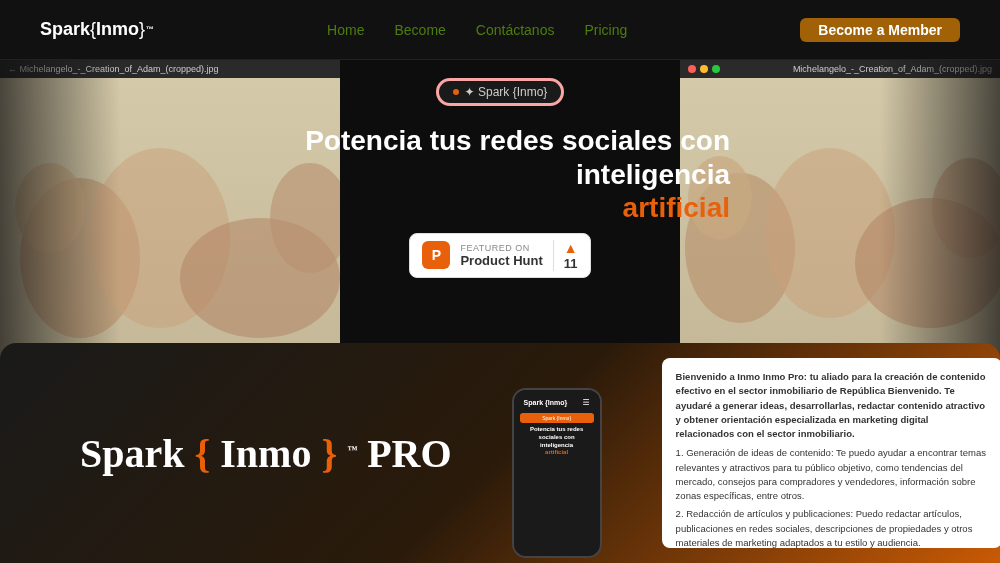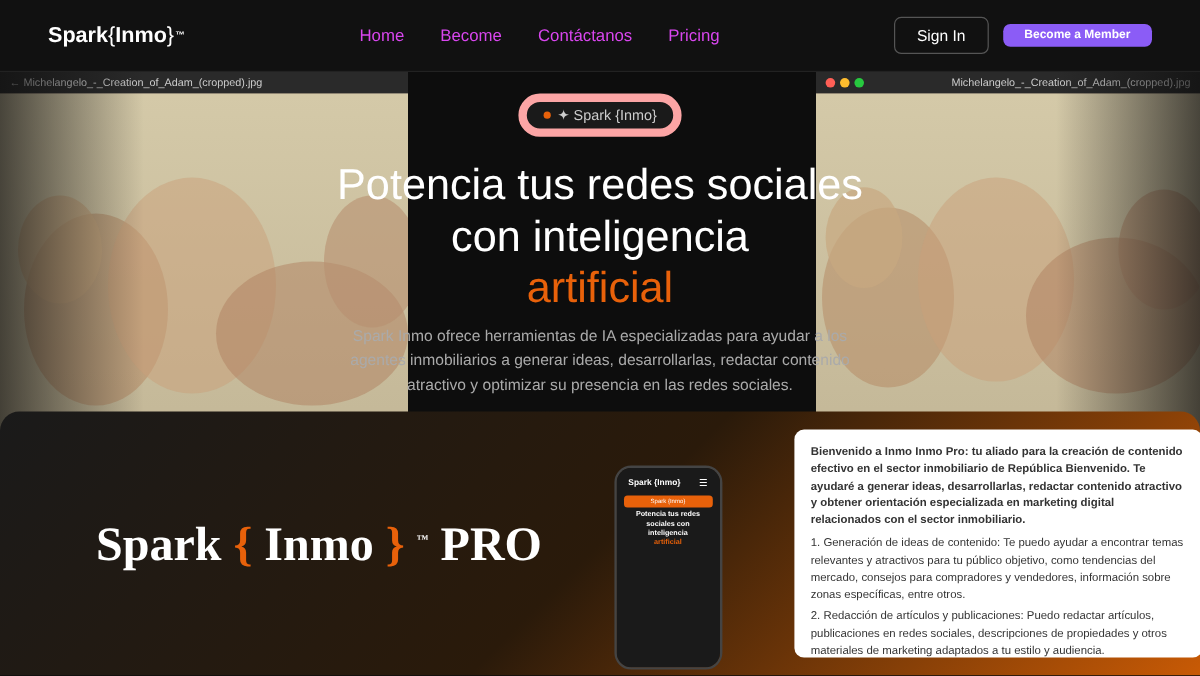--- a/index.html
+++ b/index.html
@@ -41,45 +41,45 @@
       vertical-align: super;
       color: #fff;
       margin-left: 1px;
     }
     .nav-links {
       display: flex;
       gap: 30px;
       list-style: none;
     }
     .nav-links a {
-      color: #d946ef;
+      color: #4d7c0f;
       text-decoration: none;
       font-size: 14px;
     }
     .nav-actions {
       display: flex;
       align-items: center;
       gap: 12px;
     }
     .btn-signin {
       background: transparent;
       border: 1px solid #555;
       color: #fff;
       padding: 7px 18px;
       border-radius: 6px;
       font-size: 13px;
       cursor: pointer;
     }
     .btn-member {
-      background: #8b5cf6;
+      background: #a16207;
       border: none;
       color: #fff;
       padding: 4px 18px;
       border-radius: 6px;
-      font-size: 10px;
+      font-size: 14px;
       font-weight: 600;
       cursor: pointer;
     }
 
     
     .main-area {
       position: relative;
       height: 503px;
       overflow: hidden;
     }
@@ -155,41 +155,42 @@
       width: 460px;
       text-align: center;
       z-index: 5;
       padding-top: 18px;
     }
 
     .spark-badge {
       display: inline-flex;
       align-items: center;
       background: #1a1a1a;
-      border: 7px solid #fca5a5;
+      border: 3px solid #fca5a5;
       border-radius: 20px;
       padding: 4px 14px;
       font-size: 12px;
       color: #ccc;
       margin-bottom: 18px;
       gap: 6px;
     }
     .spark-badge-dot {
       width: 6px;
       height: 6px;
       border-radius: 50%;
       background: #e8610a;
     }
 
     .hero-title {
-      font-size: 36px;
-      font-weight: 400;
+      font-size: 28px;
+      font-weight: 700;
       line-height: 1.2;
       color: #fff;
       margin-bottom: 8px;
+      text-align: right;
     }
     .hero-title-orange {
       color: #e8610a;
     }
 
     .hero-subtitle {
       font-size: 13px;
       color: #aaa;
       line-height: 1.6;
       margin-bottom: 22px;
@@ -398,21 +399,20 @@
   </div>
 
   <ul class="nav-links">
     <li><a href="#">Home</a></li>
     <li><a href="#">Become</a></li>
     <li><a href="#">Contáctanos</a></li>
     <li><a href="#">Pricing</a></li>
   </ul>
 
   <div class="nav-actions">
-    <button class="btn-signin">Sign In</button>
     <button class="btn-member">Become a Member</button>
   </div>
 </nav>
 
 <div class="main-area">
 
   <div class="bg-left">
     <div class="img-title-bar">
       <span style="font-size:9px;">← Michelangelo_-_Creation_of_Adam_(cropped).jpg</span>
     </div>
@@ -470,21 +470,20 @@
     <div class="spark-badge">
       <span class="spark-badge-dot"></span>
       <span>✦ Spark {Inmo}</span>
     </div>
 
     <h1 class="hero-title">
       <span>Potencia tus redes sociales con inteligencia</span><br>
       <span class="hero-title-orange">artificial</span>
     </h1>
 
-    <p class="hero-subtitle">Spark Inmo ofrece herramientas de IA especializadas para ayudar a los agentes inmobiliarios a generar ideas, desarrollarlas, redactar contenido atractivo y optimizar su presencia en las redes sociales.</p>
 
     
     <div class="ph-badge">
       <div class="ph-logo">P</div>
       <div class="ph-text-group">
         <div class="ph-featured">FEATURED ON</div>
         <div class="ph-product">Product Hunt</div>
       </div>
       <div class="ph-count">
         <span class="ph-arrow">▲</span>

